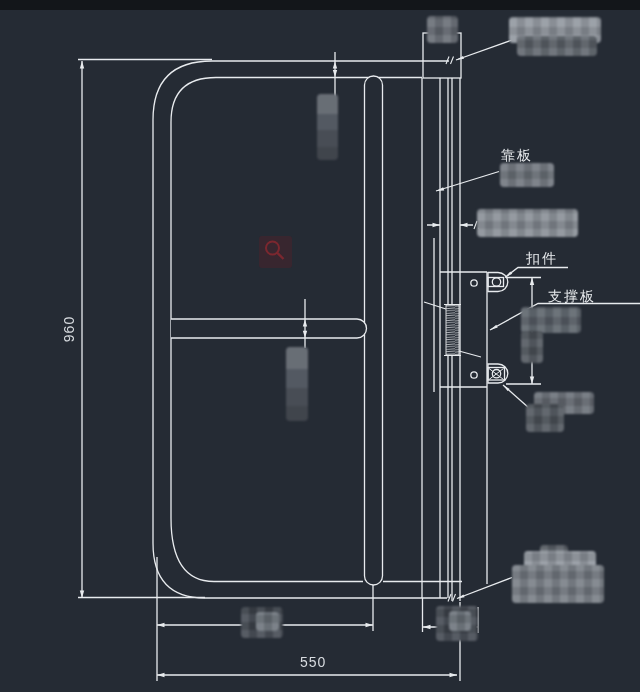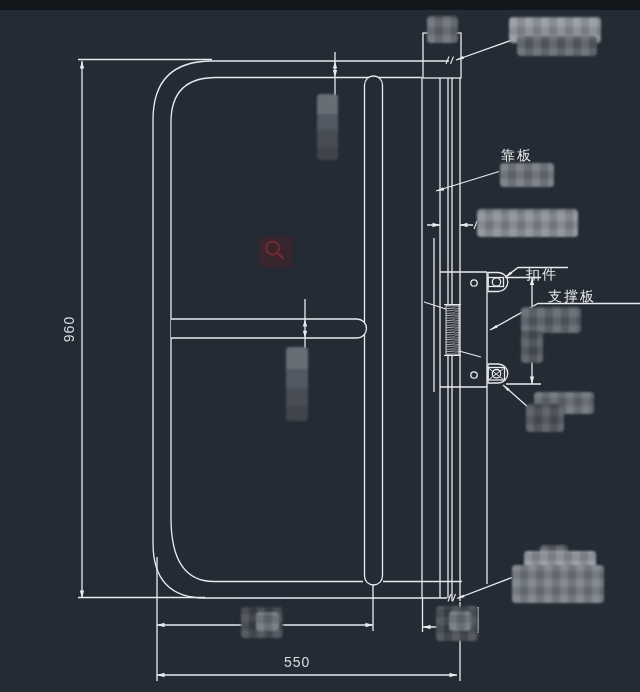--- a/index.html
+++ b/index.html
@@ -103,24 +103,24 @@
   <div class="blob" style="left:524px;top:551px;width:72px;height:18px;background-color:#8f959d;"></div>
   <div class="blob" style="left:512px;top:565px;width:92px;height:38px;background-color:#757b83;"></div>
   <div class="blob" style="left:241px;top:607px;width:42px;height:31px;background-color:#3f454e;"></div>
   <div class="blob" style="left:256px;top:612px;width:23px;height:19px;background-color:#6a7179;"></div>
   <div class="blob" style="left:436px;top:606px;width:42px;height:35px;background-color:#3f454e;"></div>
   <div class="blob" style="left:449px;top:611px;width:22px;height:20px;background-color:#6a7179;"></div>
   <div class="blob" style="left:317px;top:94px;width:21px;height:66px;background-color:#50565f;background-image:linear-gradient(rgba(255,255,255,0.14) 0 30%, rgba(255,255,255,0.02) 30% 55%, rgba(0,0,0,0.10) 55% 80%, rgba(0,0,0,0.20) 80%);"></div>
   <div class="blob" style="left:286px;top:347px;width:22px;height:74px;background-color:#50565f;background-image:linear-gradient(rgba(255,255,255,0.14) 0 30%, rgba(255,255,255,0.02) 30% 55%, rgba(0,0,0,0.10) 55% 80%, rgba(0,0,0,0.20) 80%);"></div>
 
   <div class="lbl" style="left:501px;top:147px;">靠板</div>
-  <div class="lbl" style="left:526px;top:266px;">扣件</div>
+  <div class="lbl" style="left:526px;top:250px;">扣件</div>
   <div class="lbl" style="left:548px;top:288px;">支撑板</div>
   <div class="dim" style="left:56px;top:321px;transform:rotate(-90deg);transform-origin:center;">960</div>
-  <div class="dim" style="left:284px;top:654px;text-align:center;">550</div>
+  <div class="dim" style="left:300px;top:654px;text-align:center;">550</div>
 
   <div id="wm">
     <svg width="33" height="32">
       <circle cx="13.5" cy="12" r="6.5" fill="none" stroke="rgba(140,40,48,0.8)" stroke-width="2"></circle>
       <line x1="18.5" y1="17" x2="24.5" y2="23" stroke="rgba(140,40,48,0.8)" stroke-width="2.4"></line>
     </svg>
   </div>
 </div>
 
 </body></html>

